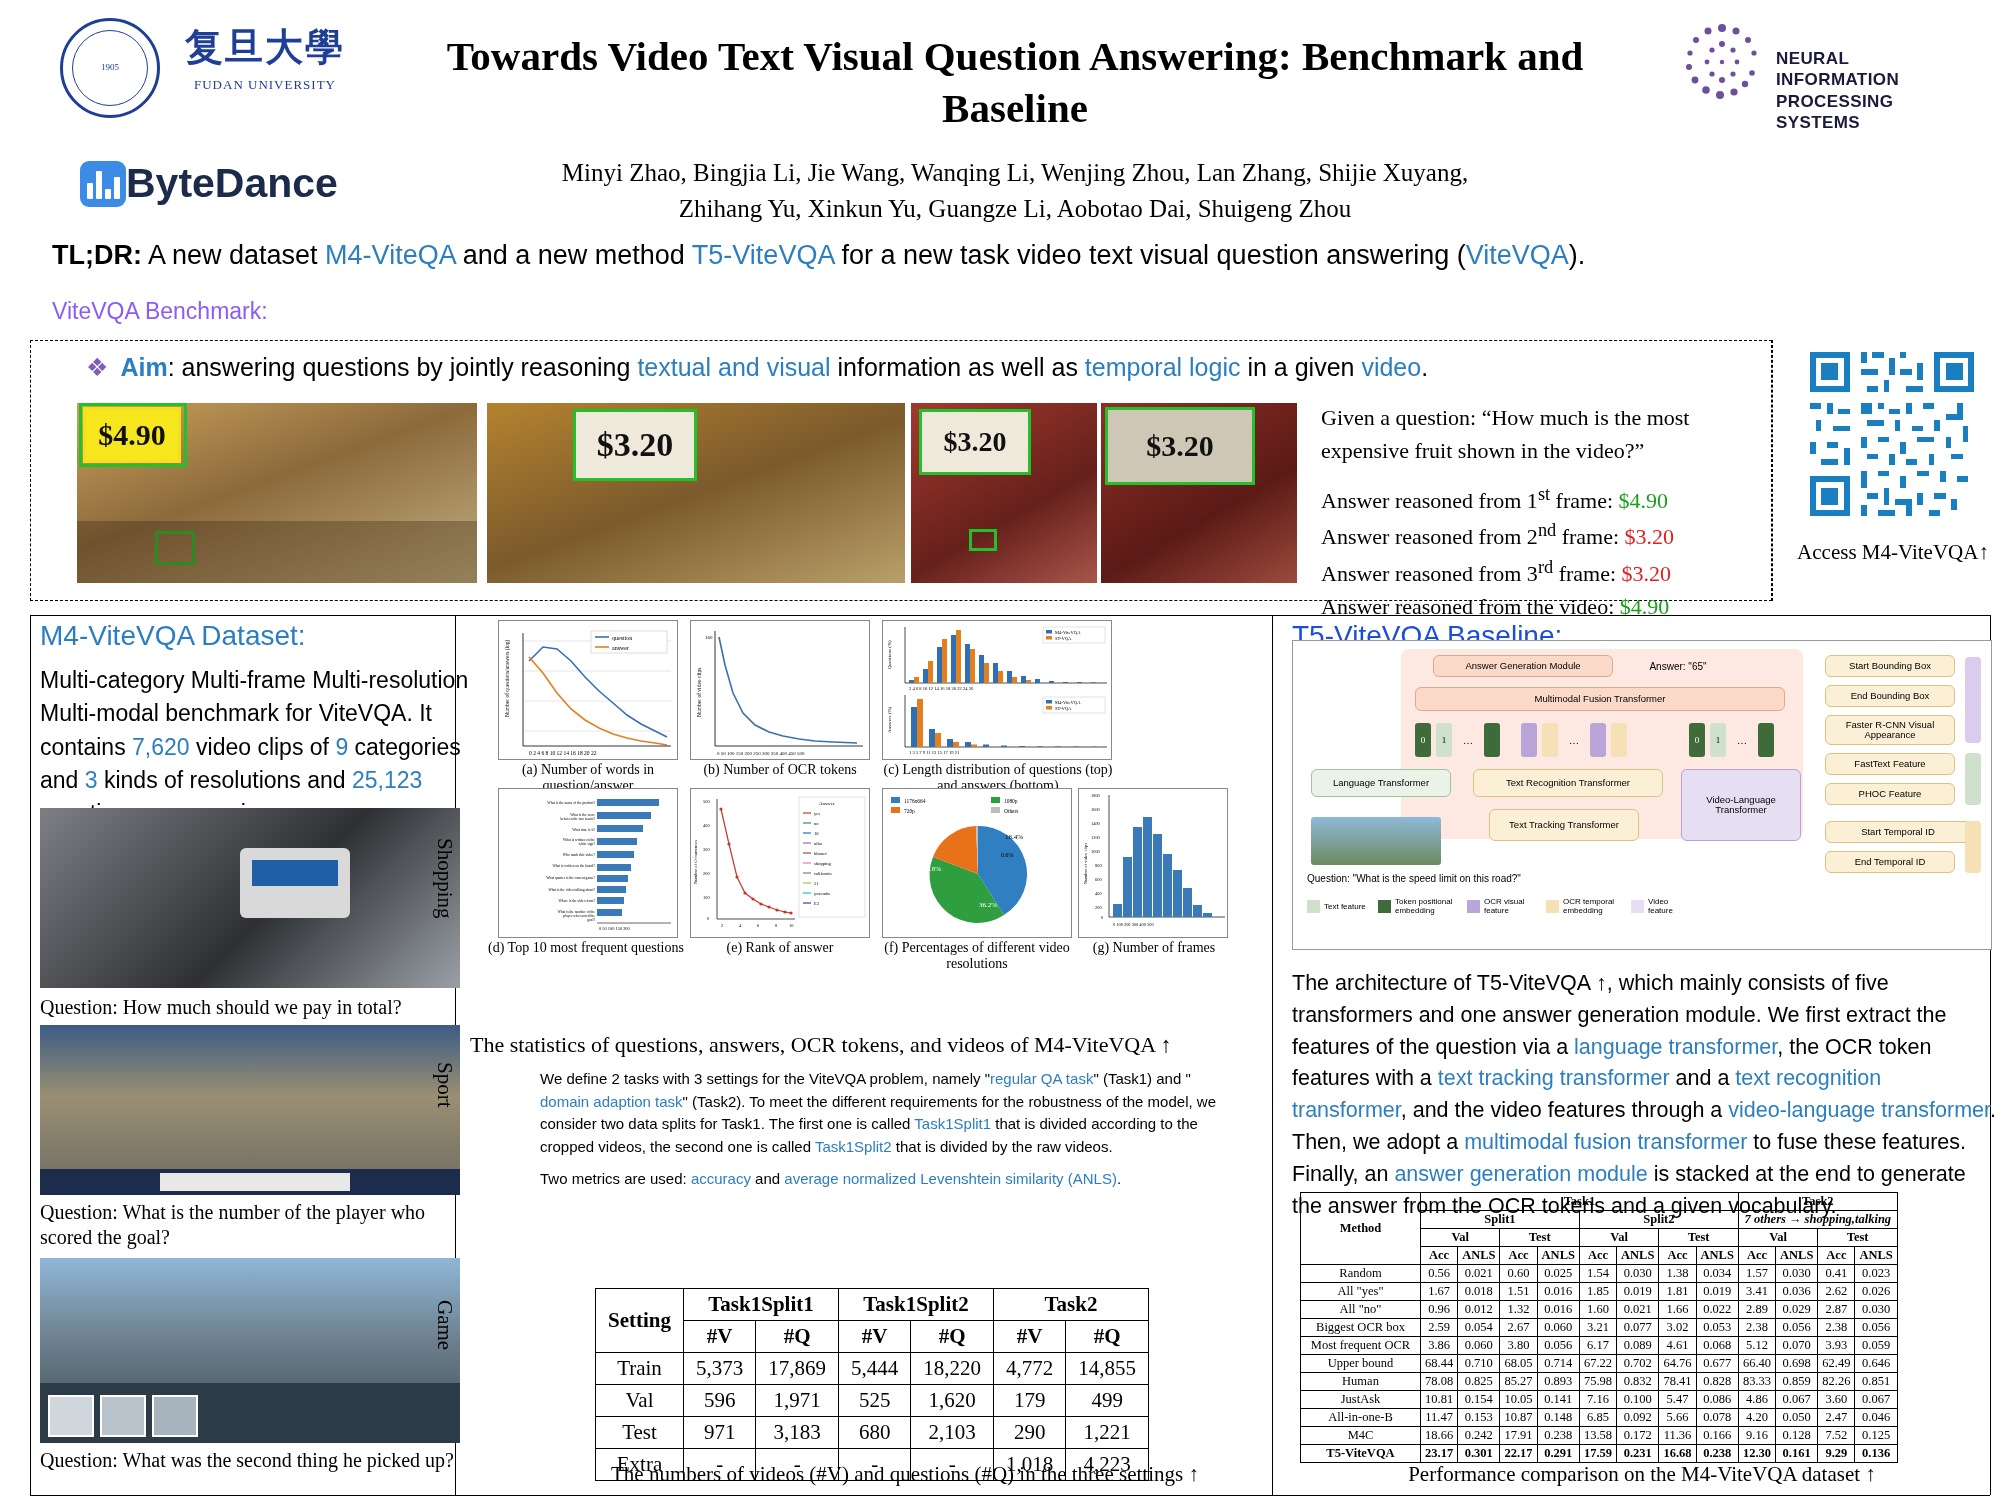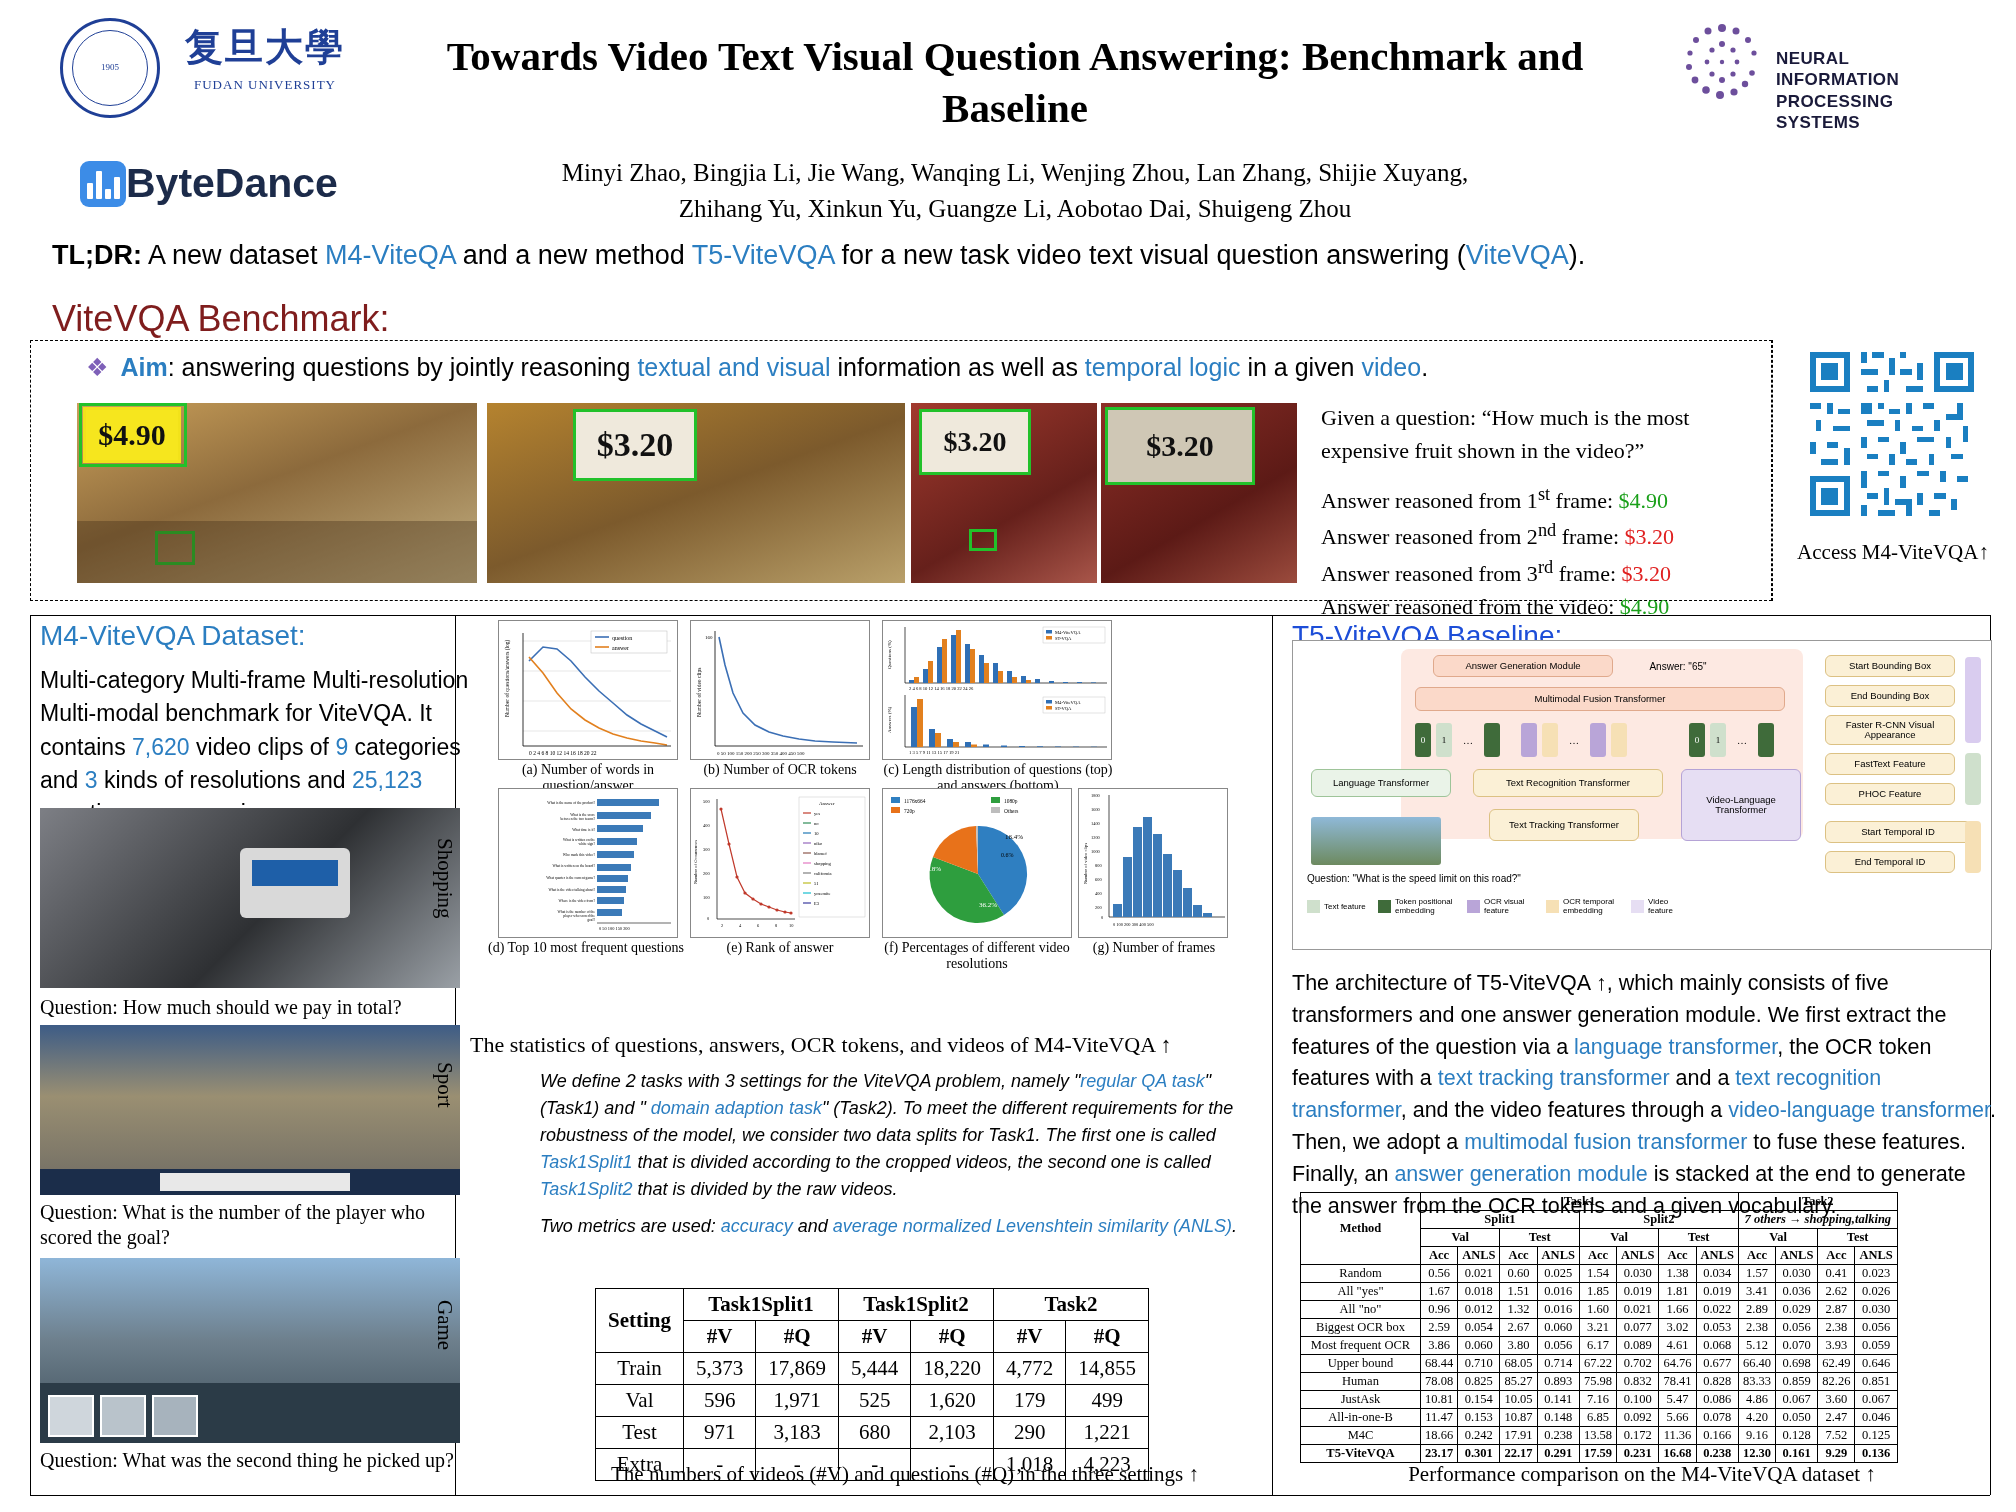--- a/index.html
+++ b/index.html
@@ -38,21 +38,21 @@
       font-size:41px; font-weight:bold; line-height:1.28; }
   #authors { position:absolute; left:440px; top:155px; width:1150px; text-align:center;
       font-size:25px; line-height:1.45; }
 
   #neurips { position:absolute; right:60px; top:18px; width:280px; height:110px; }
   #neurips .dots { position:absolute; left:0; top:0; width:92px; height:92px; }
   #neurips .np-text { position:absolute; left:100px; top:30px; font-family:"Liberation Sans", sans-serif;
       font-size:17px; font-weight:bold; color:#1a1a3a; line-height:1.25; letter-spacing:.4px;}
 
   #tldr { position:absolute; left:52px; top:240px; font-size:27px; font-family:"Liberation Sans", sans-serif;}
-  #benchmark-head { position:absolute; left:52px; top:298px; font-size:36px; color:#7f1d1d;
+  #benchmark-head { position:absolute; left:52px; top:298px; font-size:23px; color:#8b5cf6;
       font-family:"Liberation Sans", sans-serif; }
 
   
   #aim-box { position:absolute; left:30px; top:340px; width:1742px; height:261px;
       border:1px dashed #000; }
   #aim-line { position:absolute; left:55px; top:12px; font-size:25px; font-family:"Liberation Sans", sans-serif;}
   #aim-line .dia { color:#7e60b8; margin-right:12px; }
 
   .frame { position:absolute; top:62px; height:180px; background:#6b5a46; overflow:hidden; }
   #f1 { left:46px; width:400px; background:linear-gradient(160deg,#caa05a,#8c6a3c 45%,#c4b183); }
@@ -79,22 +79,22 @@
   .photo { position:absolute; background:#4c4c4c; }
   .photo-label { position:absolute; font-size:20px; }
   .side-label { position:absolute; writing-mode:vertical-rl; font-size:21px; }
 
   
   #stats { position:absolute; left:478px; top:620px; width:760px; height:400px; }
   .subplot { position:absolute; border:1px solid #888; background:#fff; }
   .cap { position:absolute; font-size:14px; text-align:center; }
   #stats-caption { position:absolute; left:470px; top:1032px; width:790px; font-size:22px; }
 
-  #task-text { position:absolute; left:540px; top:1068px; width:700px; font-size:18px; line-height:1.5;
-      font-family:"Liberation Sans", sans-serif;font-style:italic; }
+  #task-text { position:absolute; left:540px; top:1068px; width:700px; font-size:15px; line-height:1.5;
+      font-family:"Liberation Sans", sans-serif; }
 
   
   #setting-table { position:absolute; left:595px; top:1288px; }
   #setting-table table { border-collapse:collapse; font-size:21px; }
   #setting-table th, #setting-table td { border:1px solid #000; padding:3px 12px; text-align:center; }
   #setting-caption { position:absolute; left:535px; top:1462px; width:740px; font-size:21px; text-align:center;}
 
   
   #col-right { position:absolute; left:1292px; top:620px; width:700px; }
   #t5-title { font-size:28px; color:#1d4ed8; font-family:"Liberation Sans", sans-serif; }

